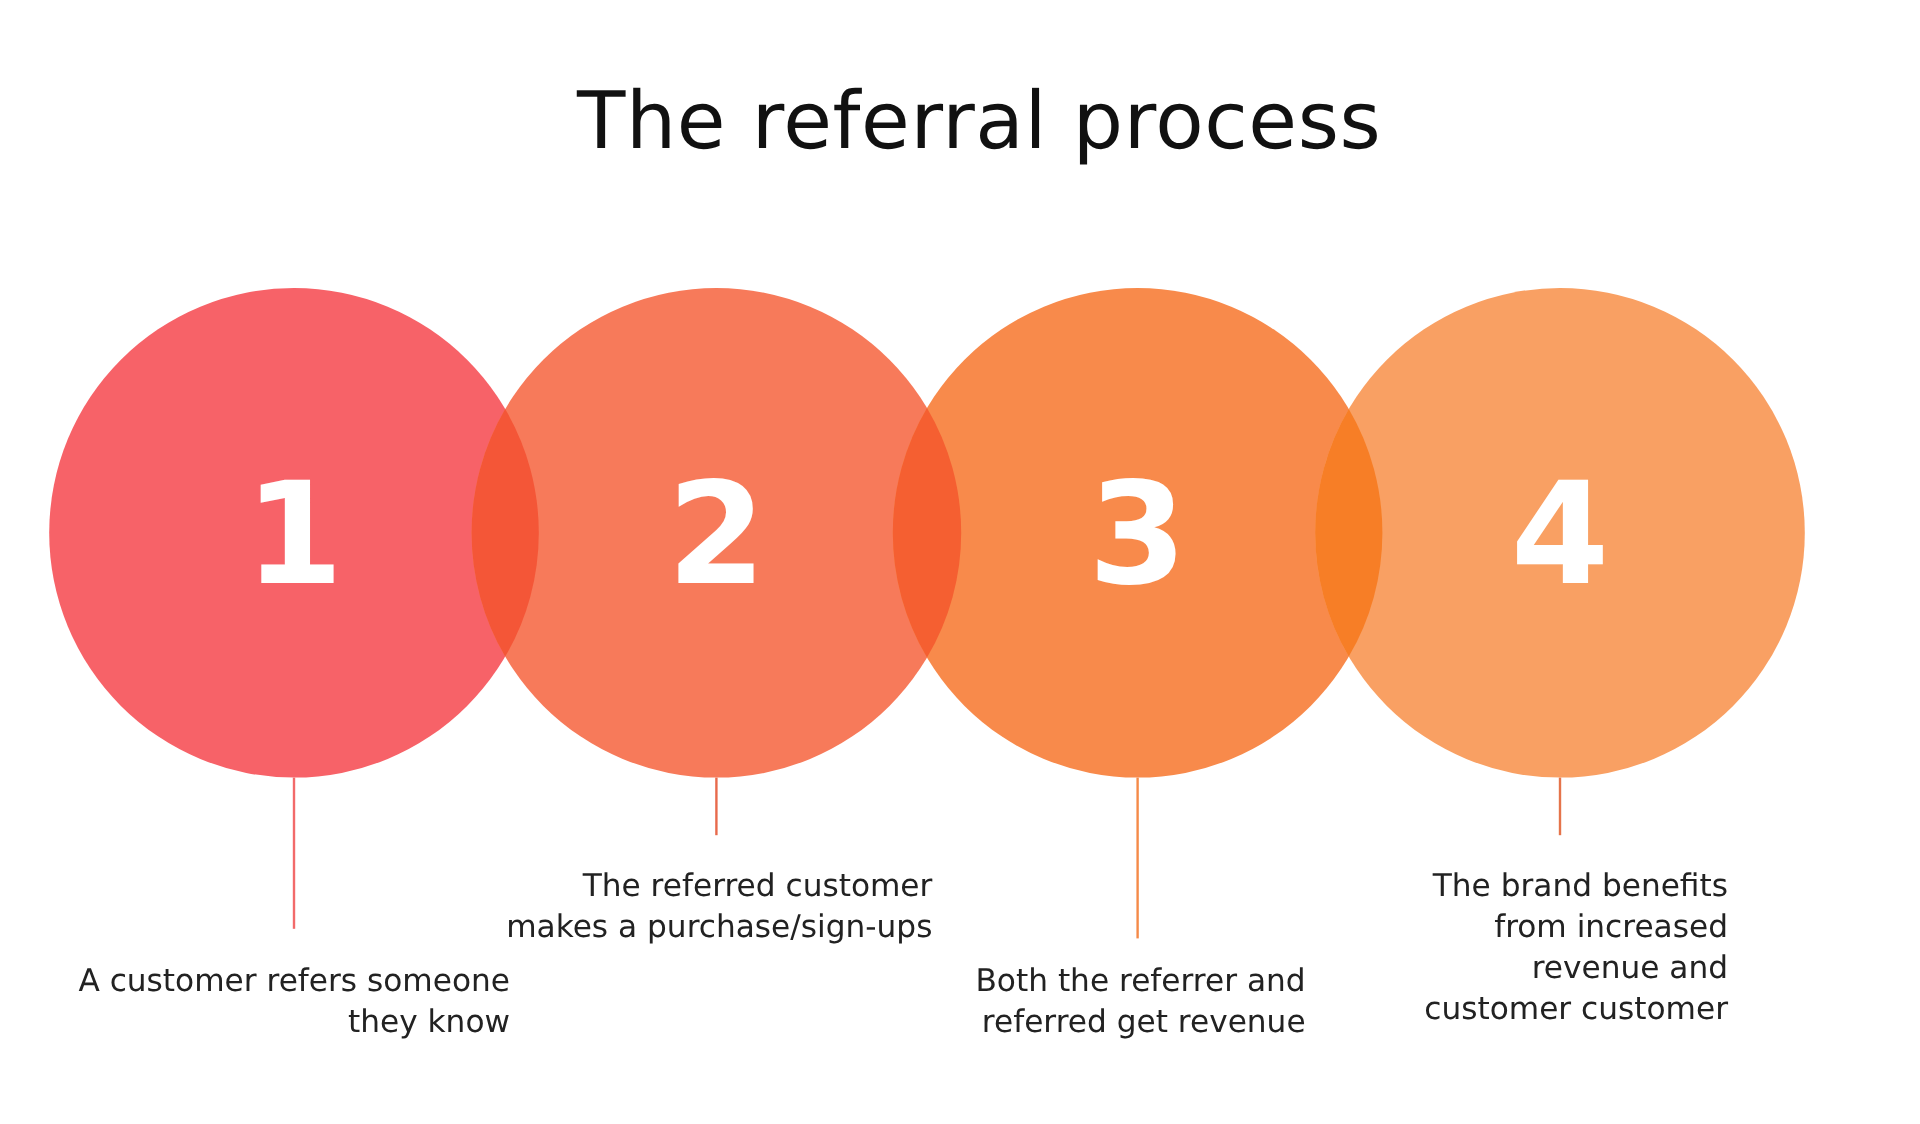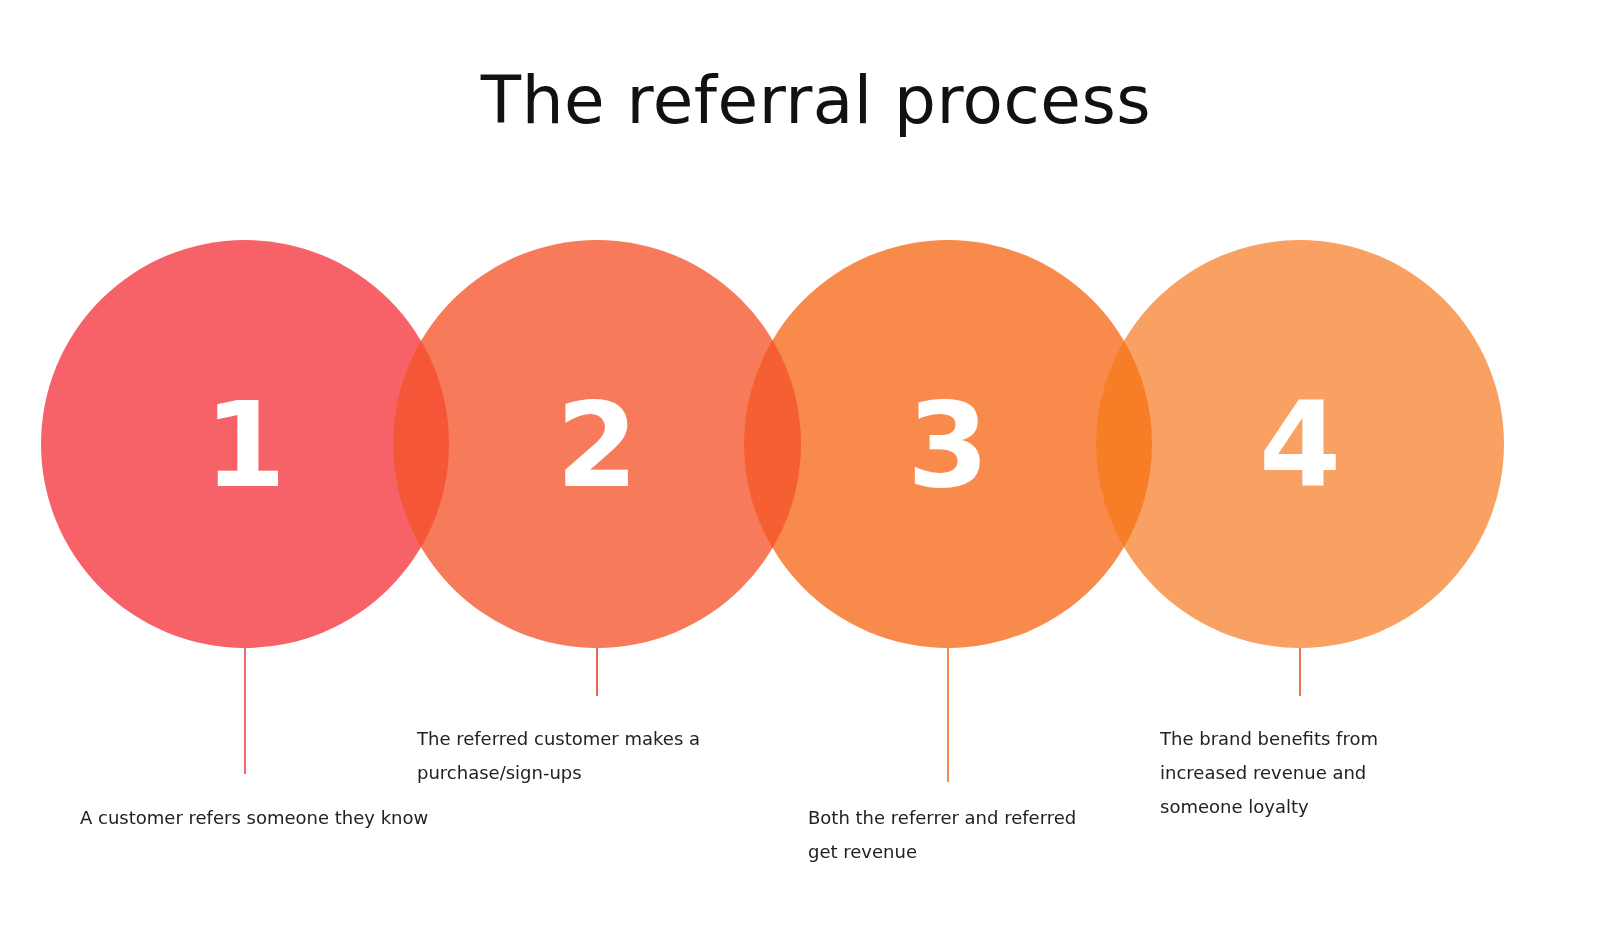--- a/index.html
+++ b/index.html
@@ -1,21 +1,21 @@
 <!DOCTYPE html>
 <html><head>
   <meta charset="utf-8">
   <style>
     html, body { margin: 0; padding: 0; background: #ffffff; }
     body { width: 1600px; height: 937px; position: relative; overflow: hidden;
            font-family: "DejaVu Sans", "Liberation Sans", sans-serif; }
     .title { position: absolute; top: 46px; left: 0; width: 1600px; text-align: center;
              font-size: 66px; font-weight: 400; color: #111111; letter-spacing: 0.5px; margin: 16px; }
     svg.diagram { position: absolute; left: 0; top: 0; }
-    .caption { position: absolute; width: 360px; text-align: left; font-size: 18px;
+    .caption { position: absolute; width: 360px; text-align: right; font-size: 26px;
                line-height: 34px; color: #222222; }
     .num { font-family: "DejaVu Sans", "Liberation Sans", sans-serif; font-weight: 700;
            font-size: 118px; fill: #ffffff; }
   </style>
 </head>
 <body>
 
 <h1 class="title">The referral process</h1>
 
 <svg class="diagram" width="1600" height="937" viewBox="0 0 1600 937">
@@ -37,16 +37,16 @@
       <text x="1300" y="486" text-anchor="middle" class="num">4</text>
     </g>
   <g id="lines">
       <line x1="245" x2="245" y1="648" y2="774" stroke="#f26a6a" stroke-width="2"></line>
       <line x1="597" x2="597" y1="648" y2="696" stroke="#e86a4c" stroke-width="2"></line>
       <line x1="948" x2="948" y1="648" y2="782" stroke="#f58a48" stroke-width="2"></line>
       <line x1="1300" x2="1300" y1="648" y2="696" stroke="#e5744a" stroke-width="2"></line>
     </g>
 </svg>
 
-<div class="caption" style="left:80px; top:801px;">A customer refers someone they know</div>
+<div class="caption" style="left:65px; top:801px;">A customer refers someone they know</div>
 <div class="caption" style="left:417px; top:722px; width:360px;">The referred customer makes a purchase/sign-ups</div>
 <div class="caption" style="left:808px; top:801px; width:280px;">Both the referrer and referred get revenue</div>
-<div class="caption" style="left:1160px; top:722px; width:280px;">The brand benefits from increased revenue and someone loyalty</div>
+<div class="caption" style="left:1160px; top:722px; width:280px;">The brand benefits from increased revenue and customer customer</div>
 
 </body></html>

